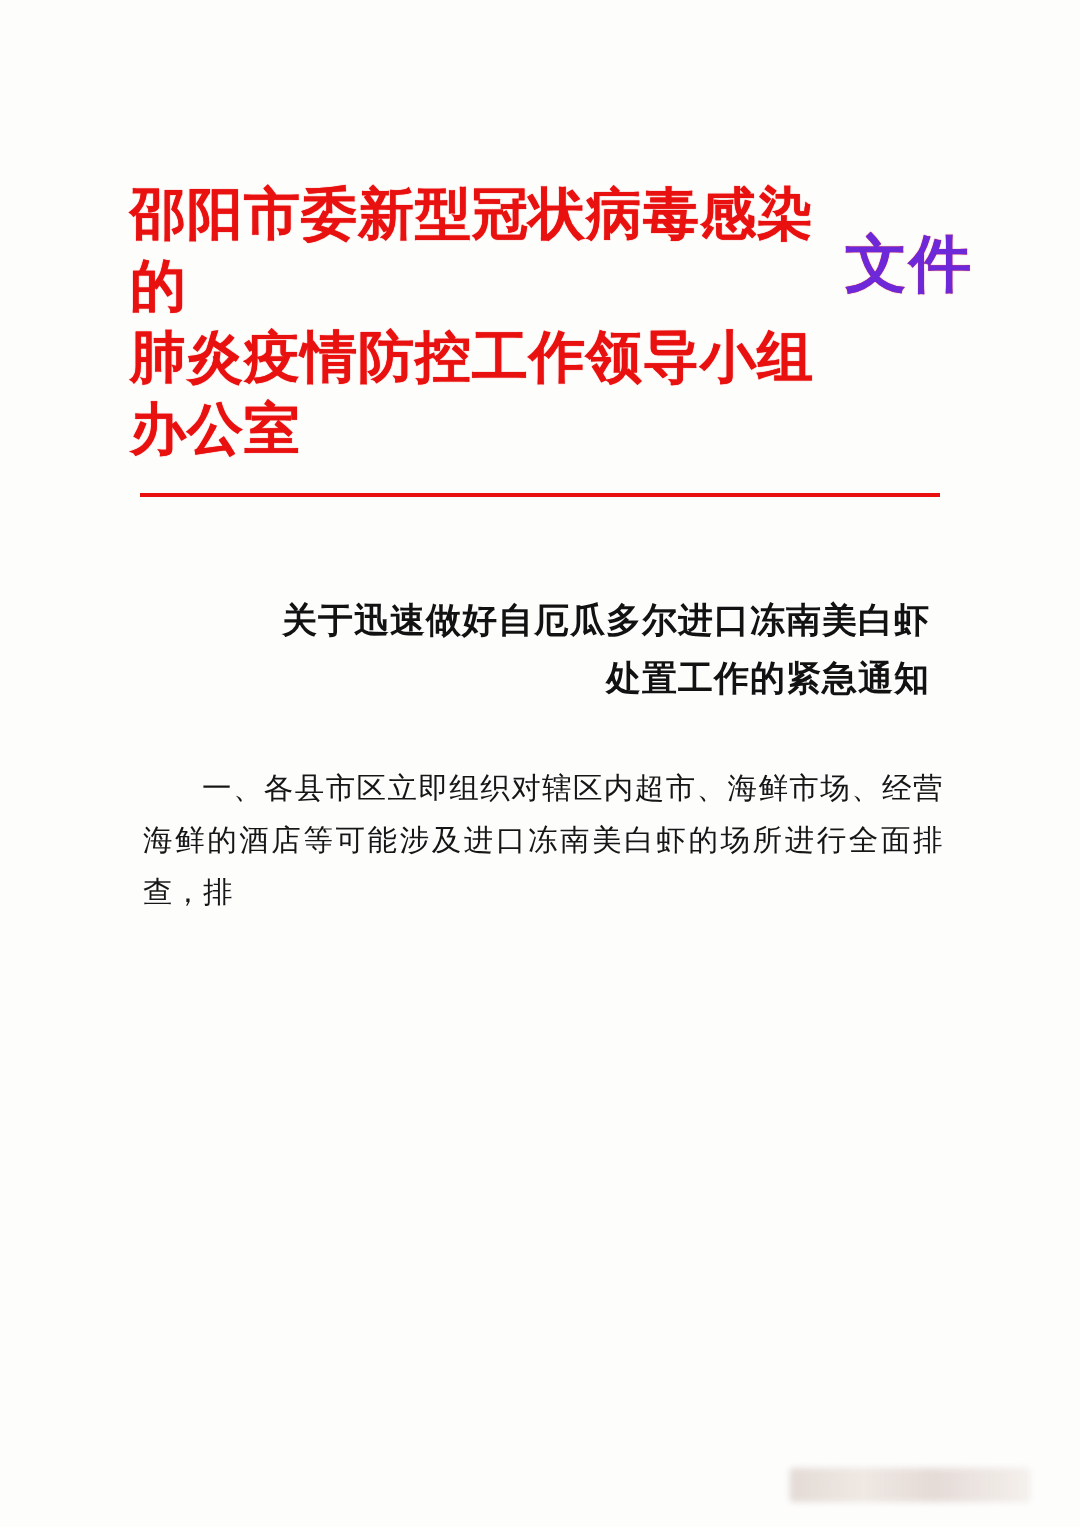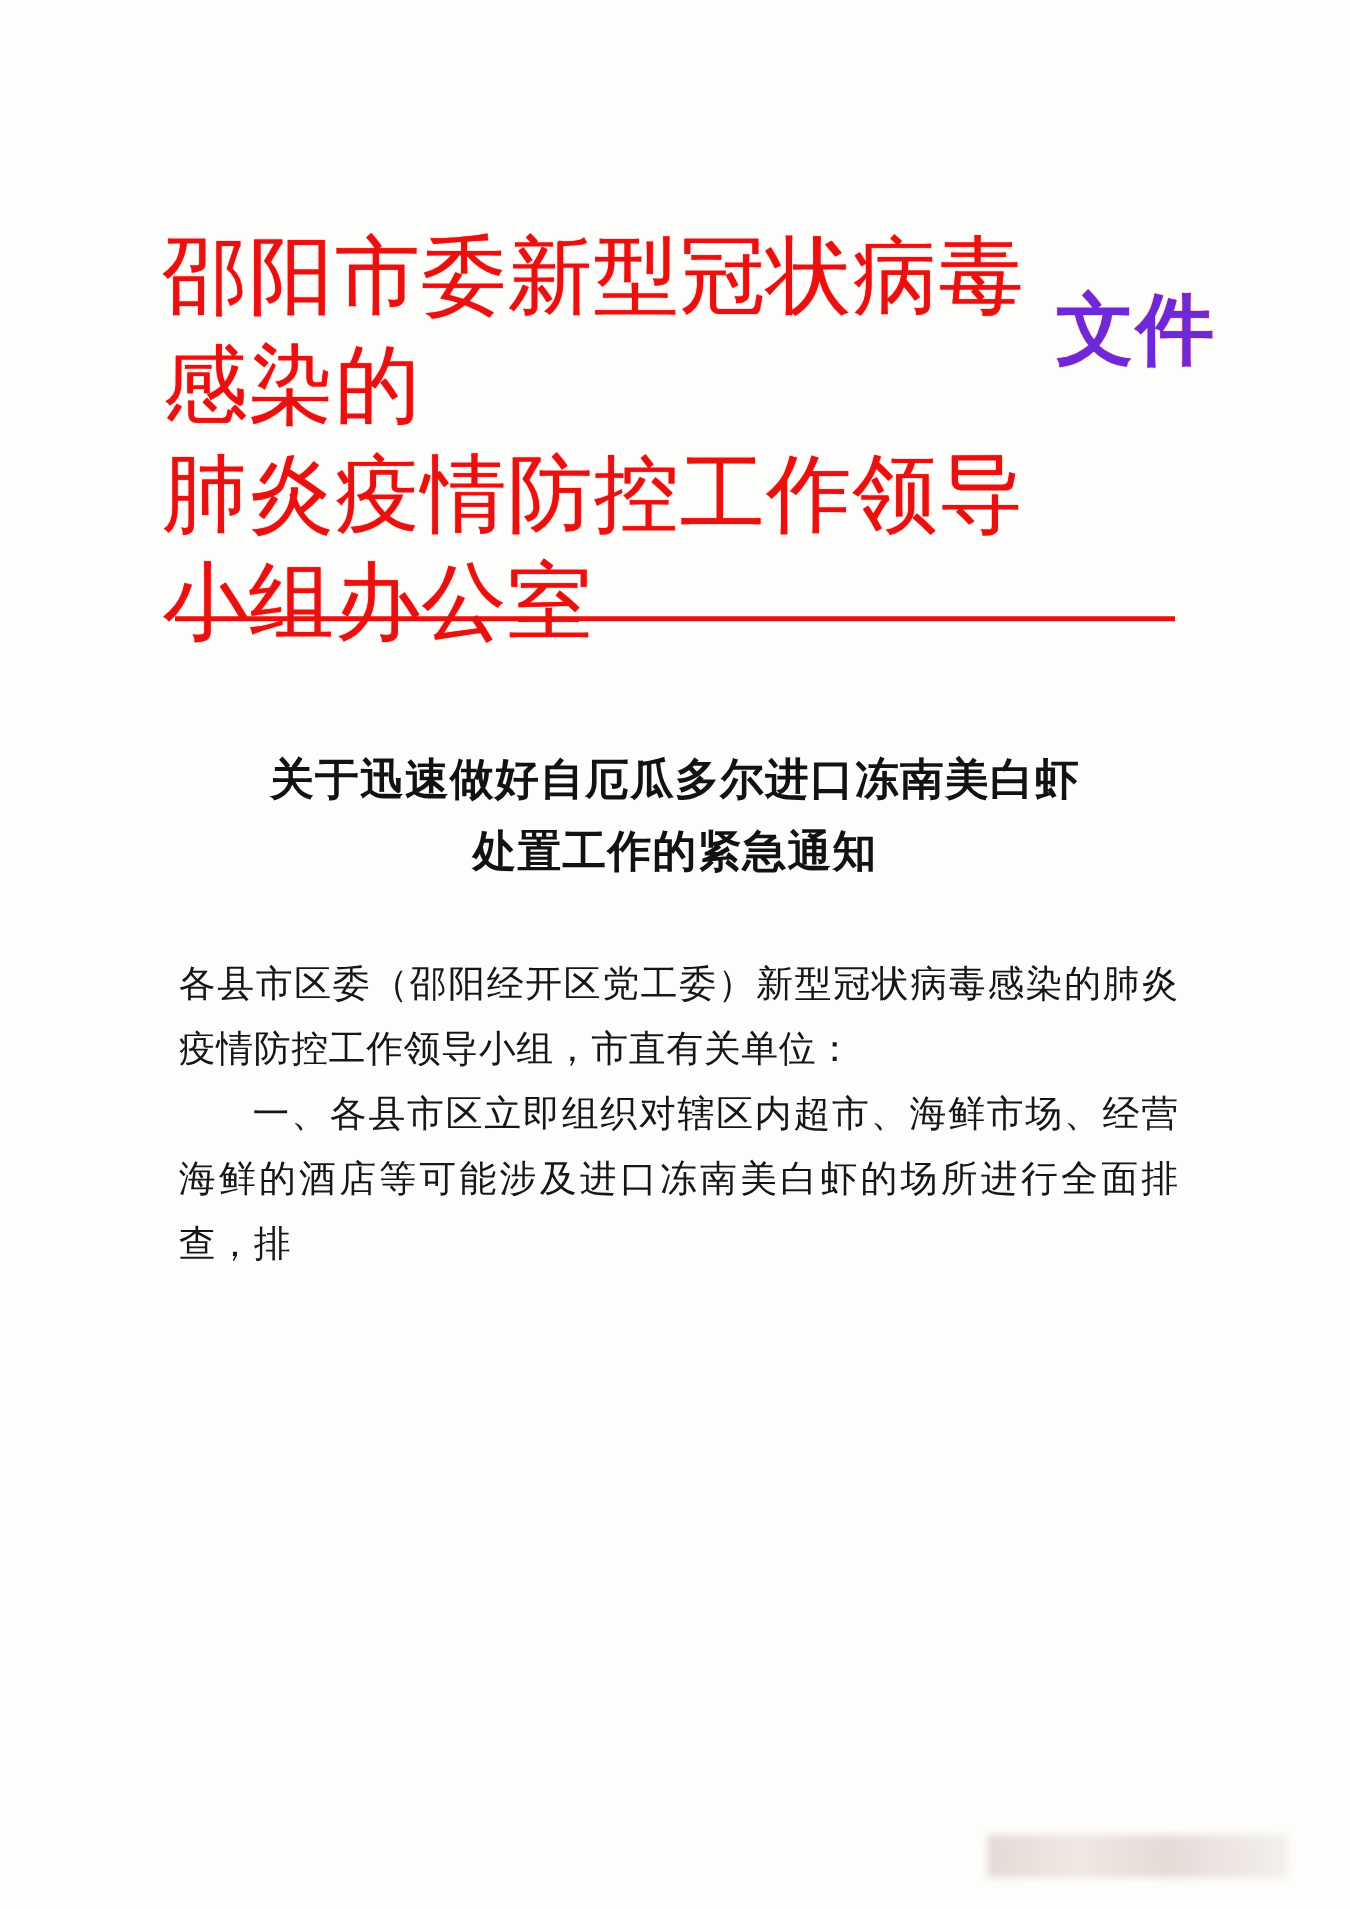--- a/index.html
+++ b/index.html
@@ -30,22 +30,22 @@
     width: 1080px;
     height: 220px;
   }
   .masthead-title {
     position: absolute;
     left: 130px;
     top: 0;
     width: 720px;
     color: #e8110f;
     font-family: "DejaVu Serif", "Liberation Serif", serif;
-    font-weight: 400;
-    font-size: 68px;
+    font-weight: 700;
+    font-size: 56px;
     line-height: 1.28;
     letter-spacing: 1px;
     text-shadow: 0 0 1px #e8110f;
     white-space: pre-line;
   }
   .masthead-wenjian {
     position: absolute;
     left: 845px;
     top: 52px;
     color: #6d28d9;
@@ -78,22 +78,22 @@
     height: 4px;
     background: #e8110f;
   }
 
   
   .doc-title {
     position: absolute;
     top: 595px;
     left: 150px;
     width: 780px;
-    text-align: center;
-    font-family: Liberation Sans, sans-serif;
+    text-align: right;
+    font-family: Liberation Mono, monospace;
     font-weight: 700;
     font-size: 35px;
     line-height: 1.65;
     letter-spacing: 1px;
     color: #121212;
     white-space: pre-line;
   }
 
   
   .body-text {
@@ -141,19 +141,18 @@
     <div class="masthead-wenjian">文件</div>
   </div>
 
 
   <div class="red-rule"></div>
 
   <div class="doc-title">关于迅速做好自厄瓜多尔进口冻南美白虾
 处置工作的紧急通知</div>
 
   <div class="body-text">
-    <p>各县市区委（邵阳经开区党工委）新型冠状病毒感染的肺炎疫情防控工作领导小组，市直有关单位：</p>
     <p class="indent">一、各县市区立即组织对辖区内超市、海鲜市场、经营海鲜的酒店等可能涉及进口冻南美白虾的场所进行全面排查，排</p>
   </div>
 
   <div class="watermark"></div>
 
 </div>
 
 </body></html>

